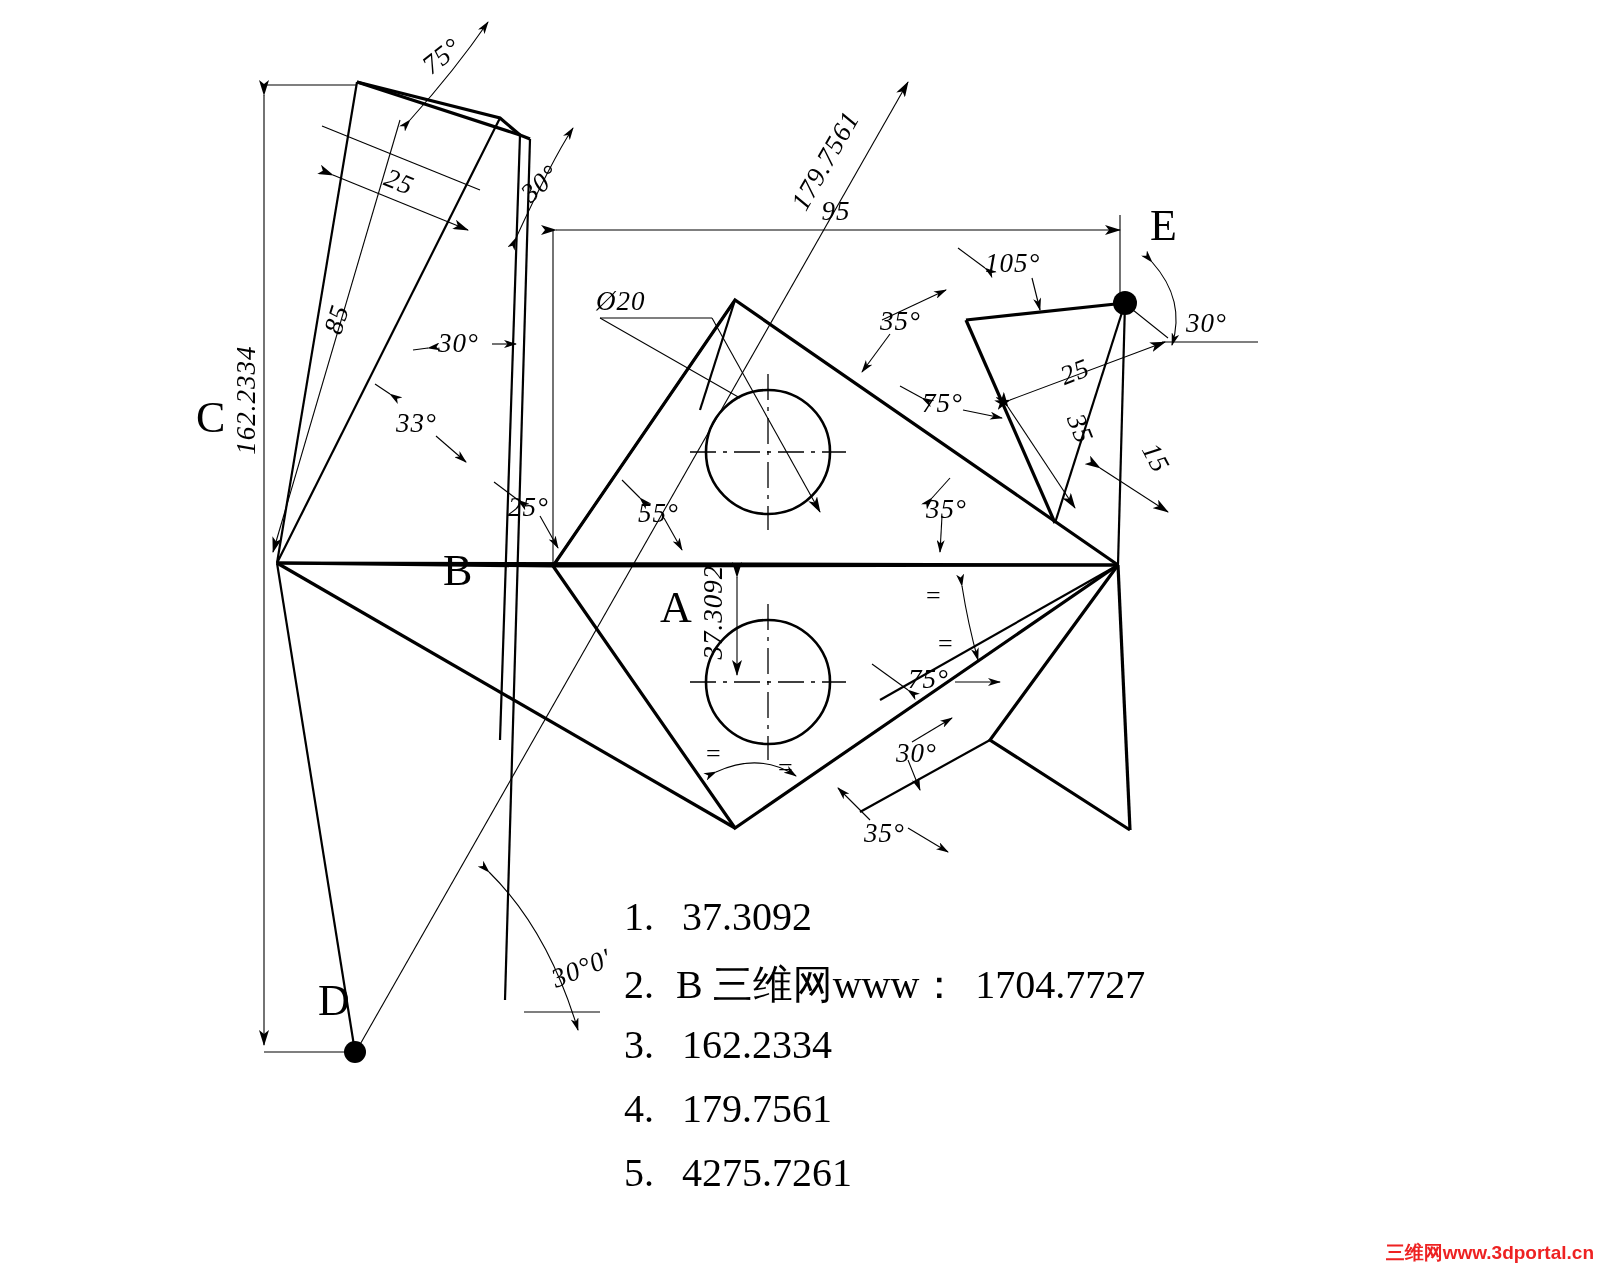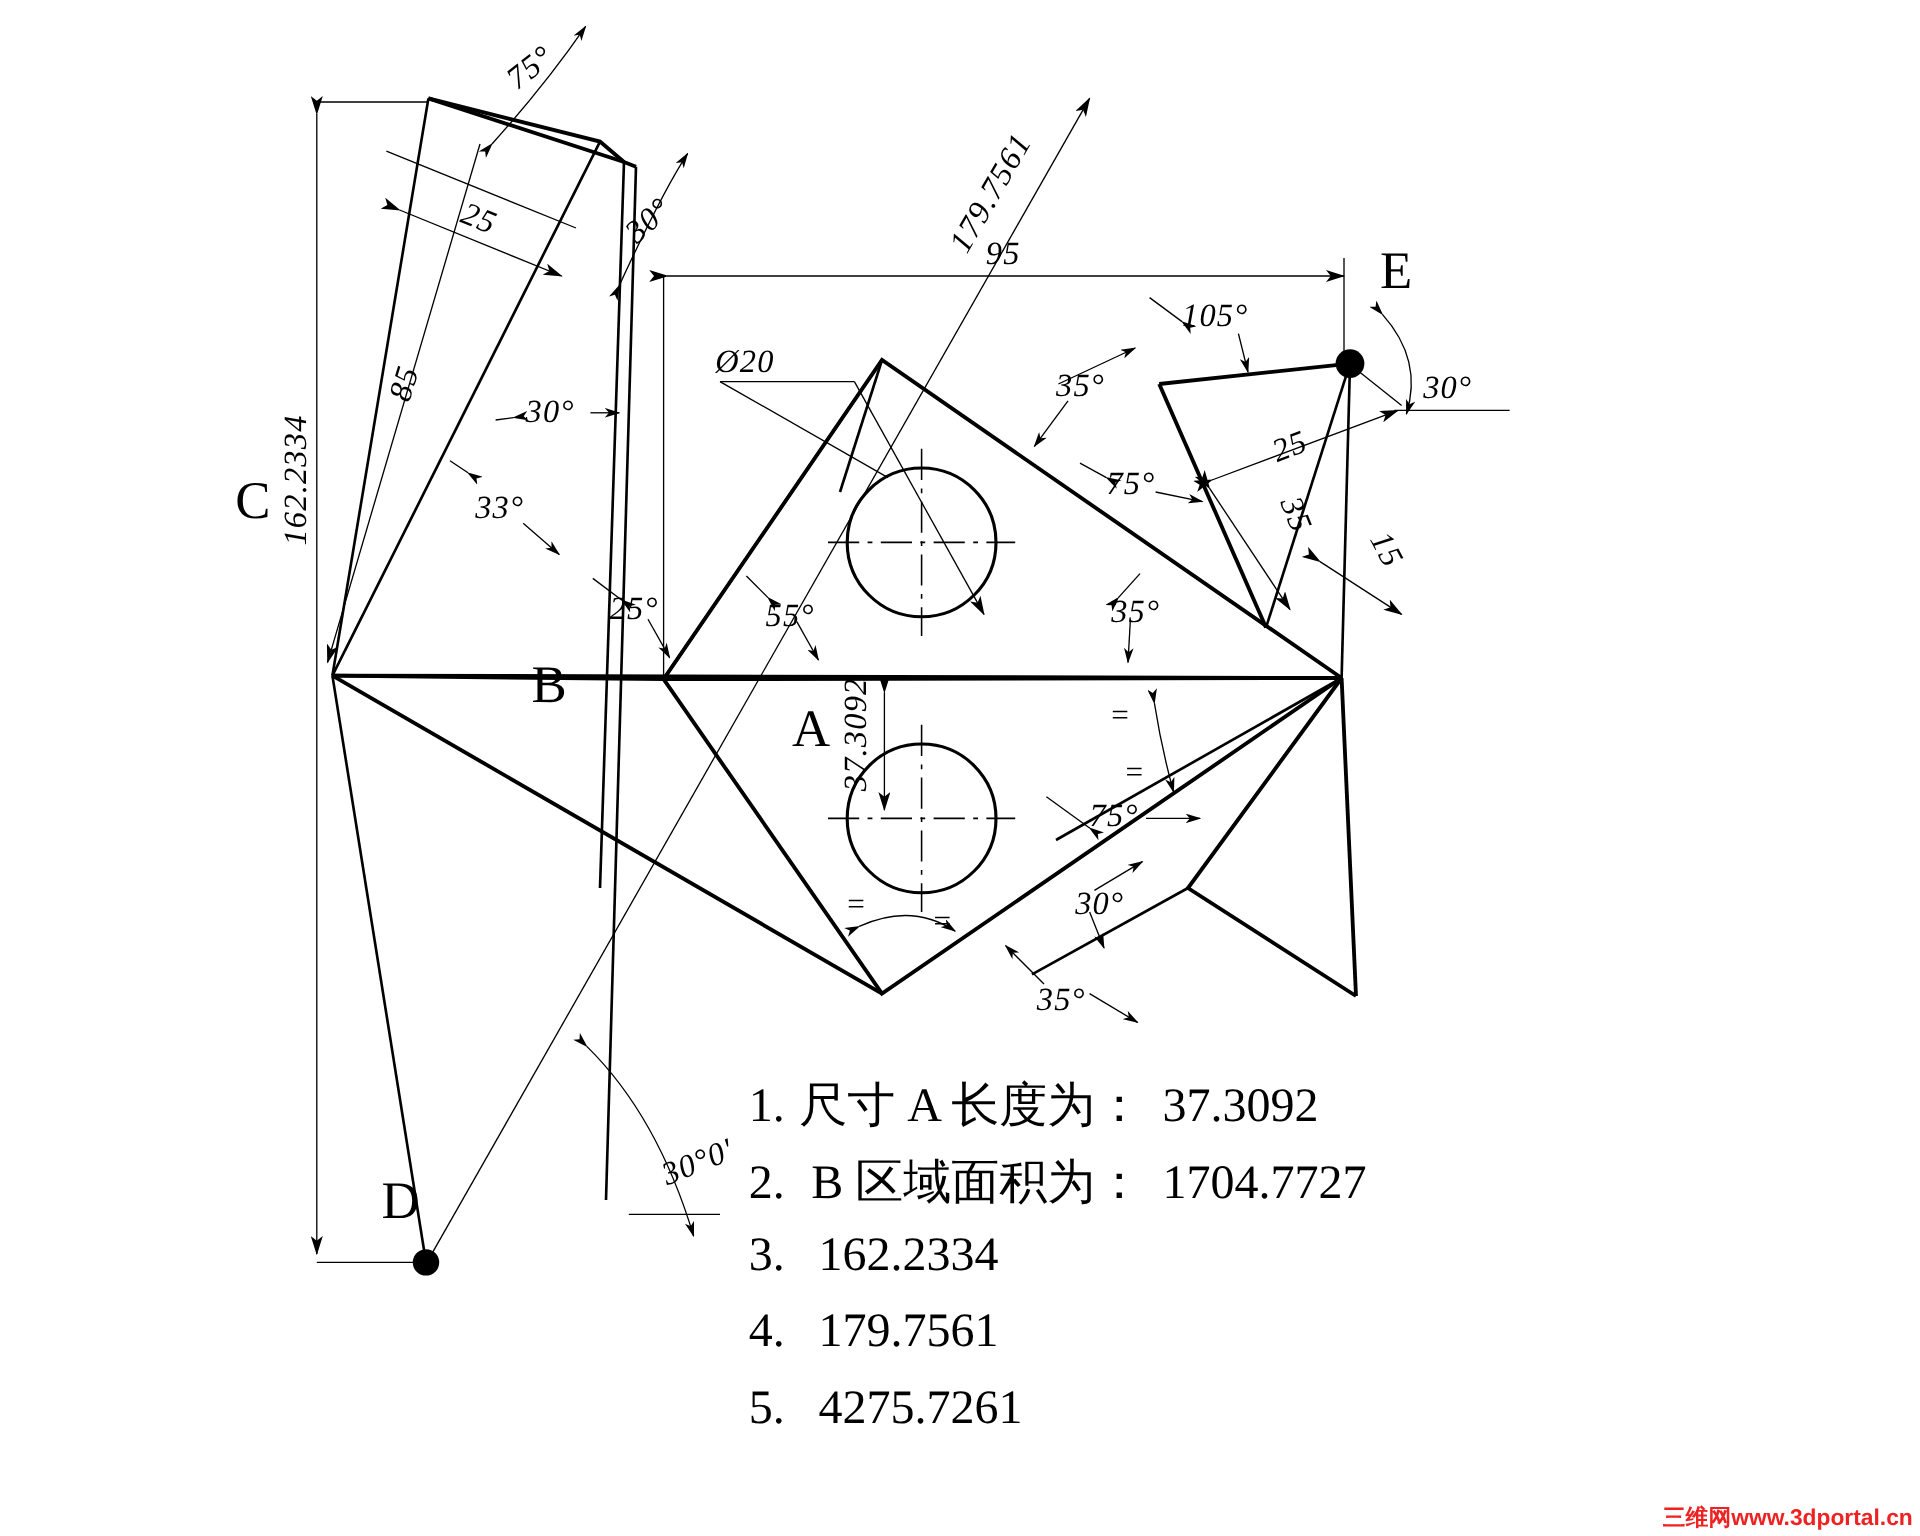--- a/index.html
+++ b/index.html
@@ -66,21 +66,21 @@
     white-space: pre;
     letter-spacing: 0px;
   }
   .note-idx   { width: 42px; }
   .note-text  { }
   .note-val   { margin-left: 16px; font-family: "Liberation Serif", serif; }
 
   #watermark {
     position: absolute;
     right: 6px;
-    bottom: 2px;
+    bottom: 14px;
     font-family: "Liberation Sans", sans-serif;
     font-size: 19px;
     font-weight: bold;
     color: #ee2222;
     letter-spacing: 0px;
     white-space: pre;
     text-align: right;
   }
 </style>
 </head>
@@ -313,27 +313,26 @@
     <text class="label" x="443" y="585">B</text>
     <text class="label" x="318" y="1015">D</text>
     <text class="label" x="1150" y="240">E</text>
 
   </svg>
 
   <div id="notes">
 
     <div class="note-line">
       <span class="note-idx">1.</span>
-      <span class="note-text">尺寸 A 长度为：</span>
       <span class="note-val">37.3092</span>
     </div>
 
     <div class="note-line">
       <span class="note-idx">2.</span>
-      <span class="note-text"> B 区域面积为：</span>
+      <span class="note-text"> B 三维网www：</span>
       <span class="note-val">1704.7727</span>
     </div>
 
     <div class="note-line">
       <span class="note-idx">3.</span>
       <span class="note-val">162.2334</span>
     </div>
 
     <div class="note-line">
       <span class="note-idx">4.</span>

